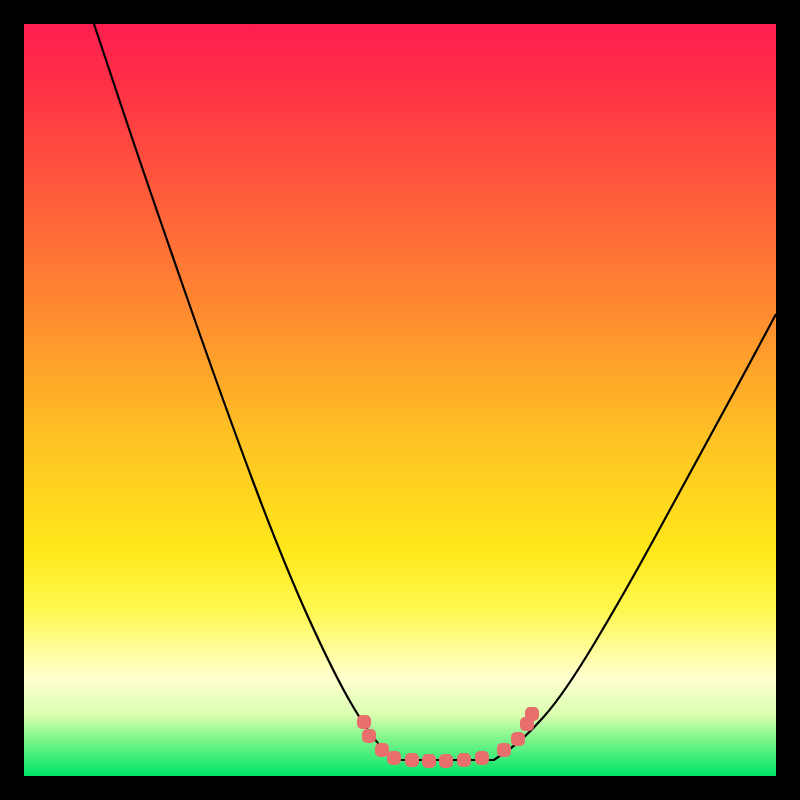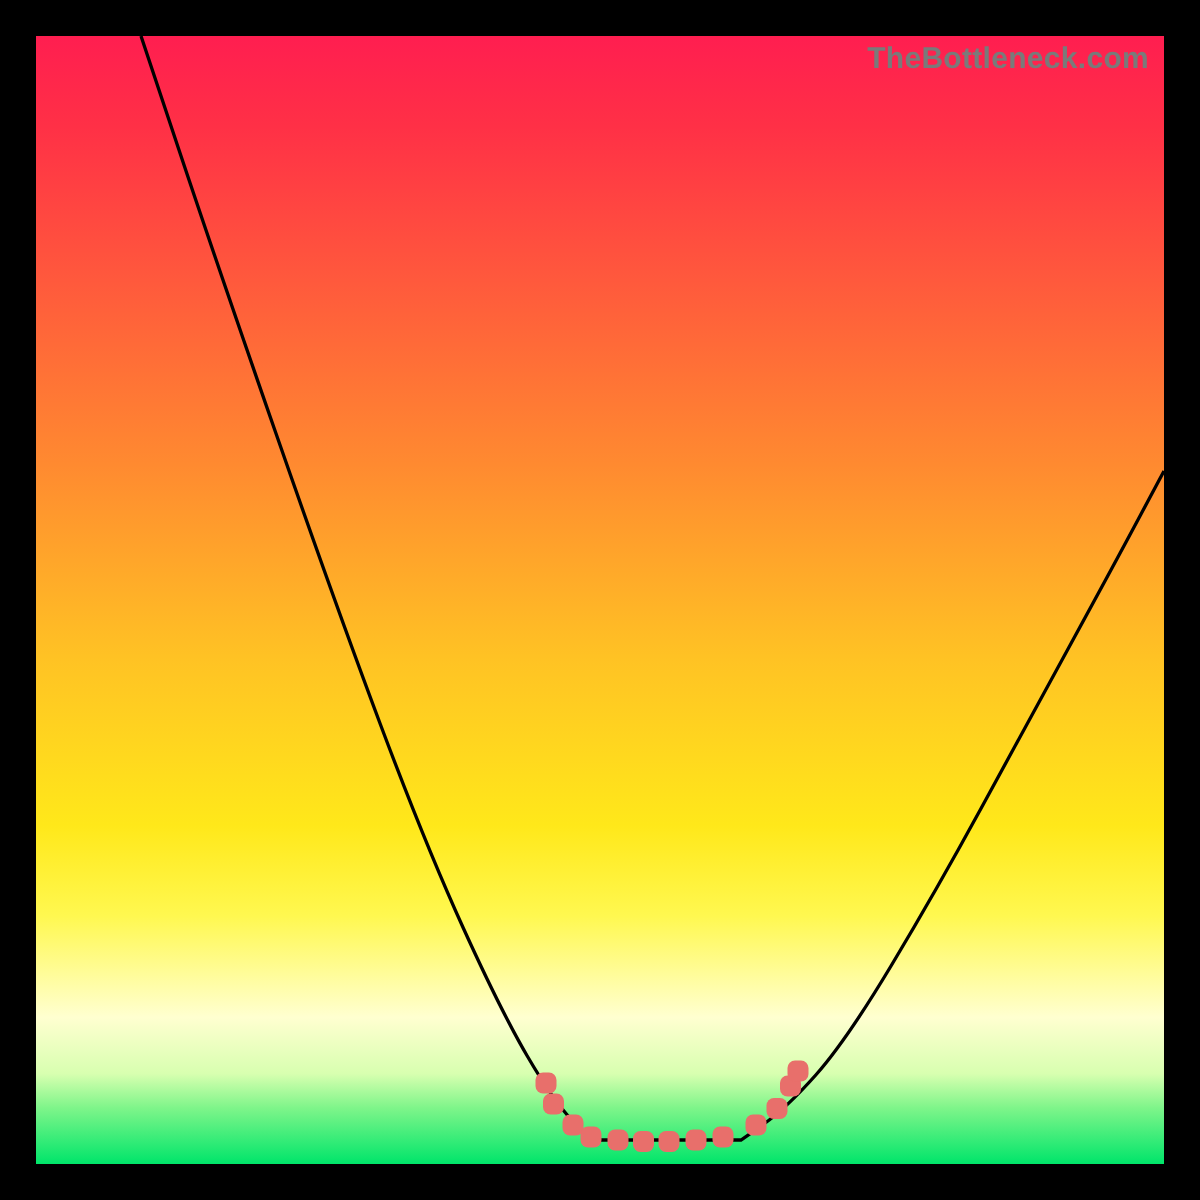--- a/index.html
+++ b/index.html
@@ -56,21 +56,20 @@
   .marker {
     fill: #e86f6b;
     stroke: none;
   }
 </style>
 </head>
 <body>
 
 <div class="frame">
 
-  <div class="watermark">TheBottleneck.com</div>
 
   <svg class="curve" viewBox="0 0 752 752" preserveAspectRatio="none">
     <path id="curve-path" class="curve-path" d="M70 0 Q 70 0 95 75 Q 120 150 160 265 Q 200 380 230 460 Q 260 540 285 595 Q 310 650 327.5 680 Q 345 710 357.5 723 L 370 736 L370 736 Q 370 736 420 736 L 470 736 L470 736 Q 470 736 485 725.5 Q 500 715 520 692.5 Q 540 670 570 620 Q 600 570 630 515 Q 660 460 690 405 Q 720 350 736 320 L 752 290 "></path>
     <g id="markers-group">
         <rect x="333" y="691" width="14" height="14" rx="5" ry="5" class="marker"></rect>
         <rect x="338" y="705" width="14" height="14" rx="5" ry="5" class="marker"></rect>
         <rect x="351" y="719" width="14" height="14" rx="5" ry="5" class="marker"></rect>
         <rect x="363" y="727" width="14" height="14" rx="5" ry="5" class="marker"></rect>
         <rect x="381" y="729" width="14" height="14" rx="5" ry="5" class="marker"></rect>
         <rect x="398" y="730" width="14" height="14" rx="5" ry="5" class="marker"></rect>

